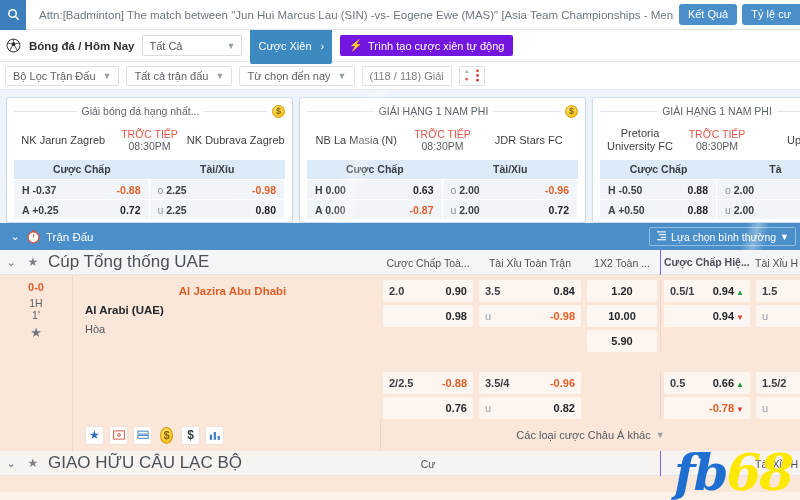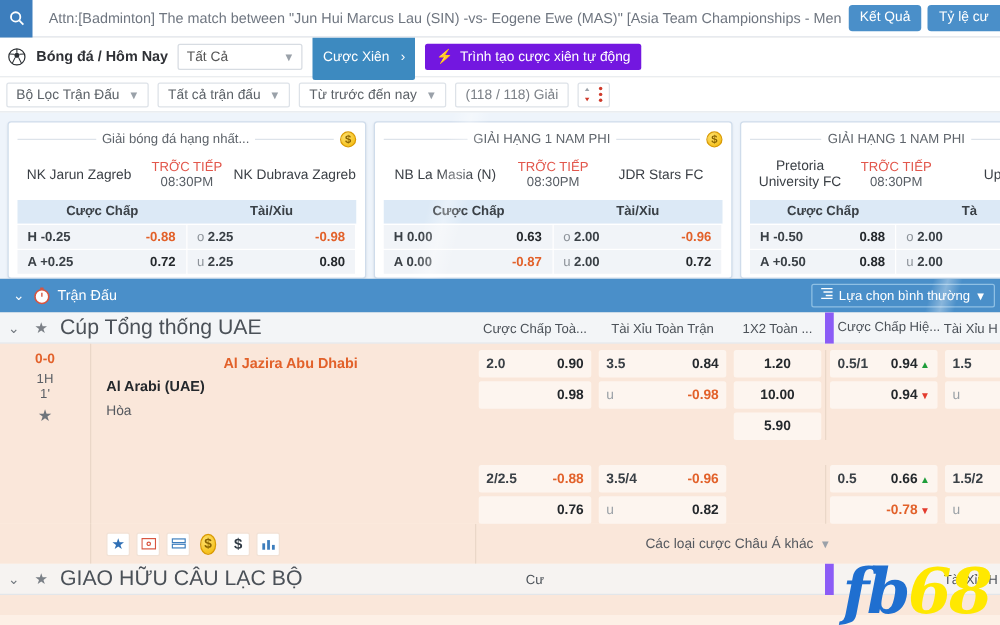--- a/index.html
+++ b/index.html
@@ -140,21 +140,21 @@
   .lb-caret{ width:22px; text-align:center; color:#6b7279; font-size:11px; cursor:pointer;}
   .lb-star{ width:22px; text-align:center; color:#7b8087; font-size:12px; cursor:pointer;}
   .lb-name{ font-size:17px; color:#4b5158; padding-left:4px; }
   .colheads{
     position:absolute; right:0; top:0; height:25px; display:flex; align-items:center;
   }
   .ch{
     text-align:center; font-size:10.5px; color:#4b5158; white-space:nowrap;
     overflow:hidden; padding:0 3px;
   }
-  .ch.sep{ border-left:7px solid #8b5cf6; height:25px; line-height:25px;}
+  .ch.sep{ border-left:1px solid #8b5cf6; height:25px; line-height:25px;font-weight:bold;}
 
   
   .matchrow{ display:flex; background:#fae7da; position:relative; }
   .mcol-left{ width:72px; flex:0 0 72px; padding-top:6px; text-align:center; }
   .score{ color:#e2612a; font-weight:bold; font-size:11px; }
   .half{ color:#5a5f65; font-size:10.5px; margin-top:4px; }
   .minute{ color:#5a5f65; font-size:10.5px; }
   .rowstar{ color:#6f757c; font-size:13px; margin-top:4px; cursor:pointer;}
   .mcol-teams{
     flex:1; border-left:1px solid #ead7c8; padding:7px 0 0 12px;
@@ -262,21 +262,21 @@
 <div class="filterbar">
   <div class="filt">
     <span>Bộ Lọc Trận Đấu</span>
     <span class="chev">▼</span>
   </div>
   <div class="filt">
     <span>Tất cả trận đấu</span>
     <span class="chev">▼</span>
   </div>
   <div class="filt">
-    <span>Từ trước đến nay</span>
+    <span>Từ chọn đến nay</span>
     <span class="chev">▼</span>
   </div>
   <div class="filt plain">
     <span>(118 / 118) Giải</span>
   </div>
   <div class="sortbtn">
     <svg width="9" height="13" viewBox="0 0 10 14">
       <polygon points="3,1 5,4 1,4" fill="#9aa1a9"></polygon>
       <polygon points="3,13 5,10 1,10" fill="#cf3b2c"></polygon>
     </svg>
@@ -304,21 +304,21 @@
         <div class="tm">08:30PM</div>
       </div>
       <div class="tname">NK Dubrava Zagreb</div>
     </div>
     <div class="odds-head">
       <div>Cược Chấp</div>
       <div>Tài/Xỉu</div>
     </div>
     <div class="odds-row">
       <div class="ocell">
-        <span class="k"><span>H</span> <span>-0.25</span></span>
+        <span class="k"><span>H</span> <span>-0.37</span></span>
         <span class="v neg">-0.88</span>
       </div>
       <div class="ocell">
         <span class="k"><span class="lo">o</span> <span>2.25</span></span>
         <span class="v neg">-0.98</span>
       </div>
     </div>
     <div class="odds-row">
       <div class="ocell">
         <span class="k"><span>A</span> <span>+0.25</span></span>

